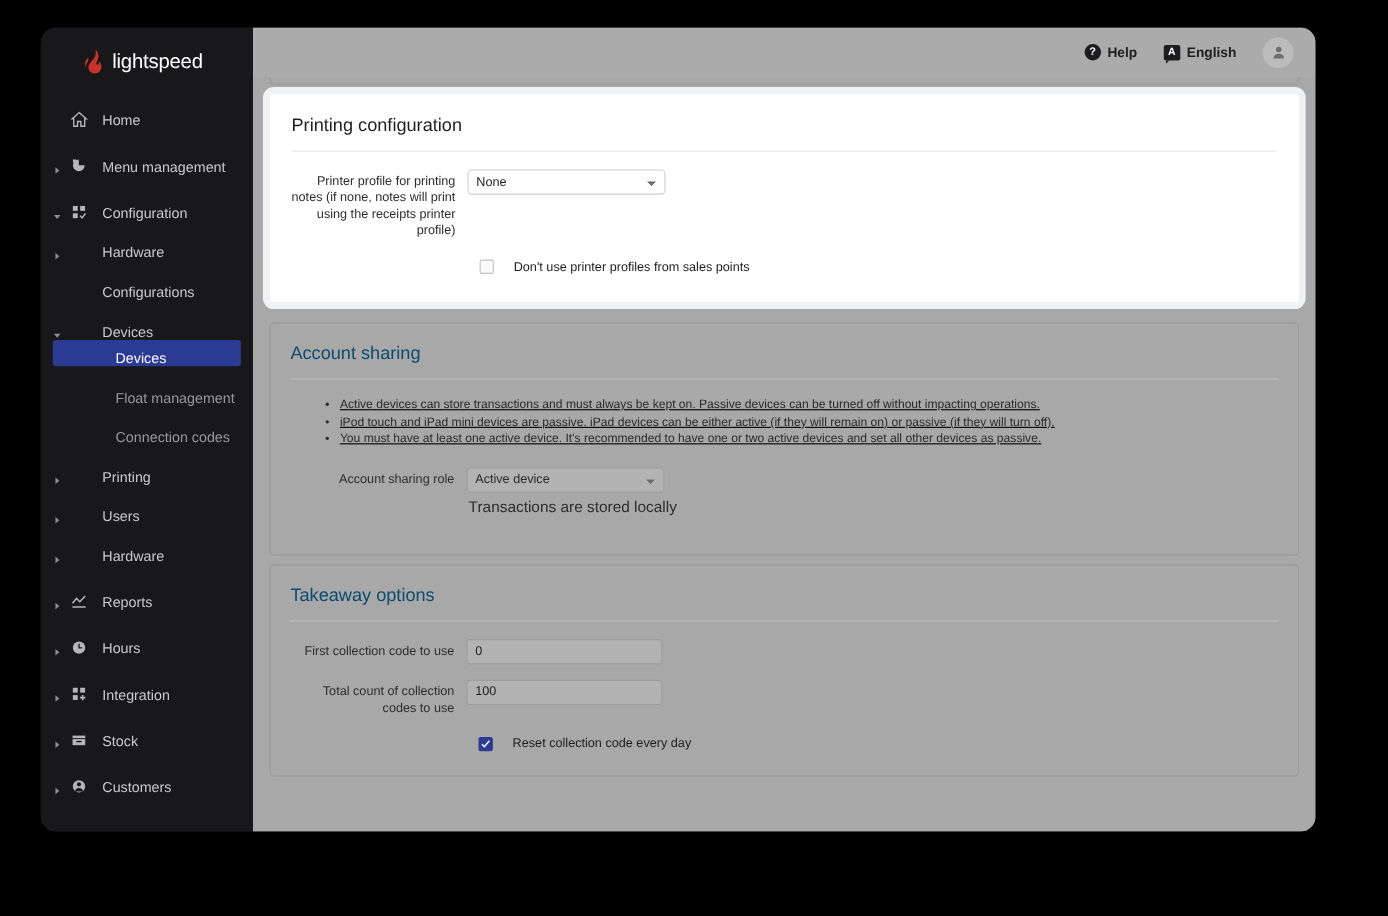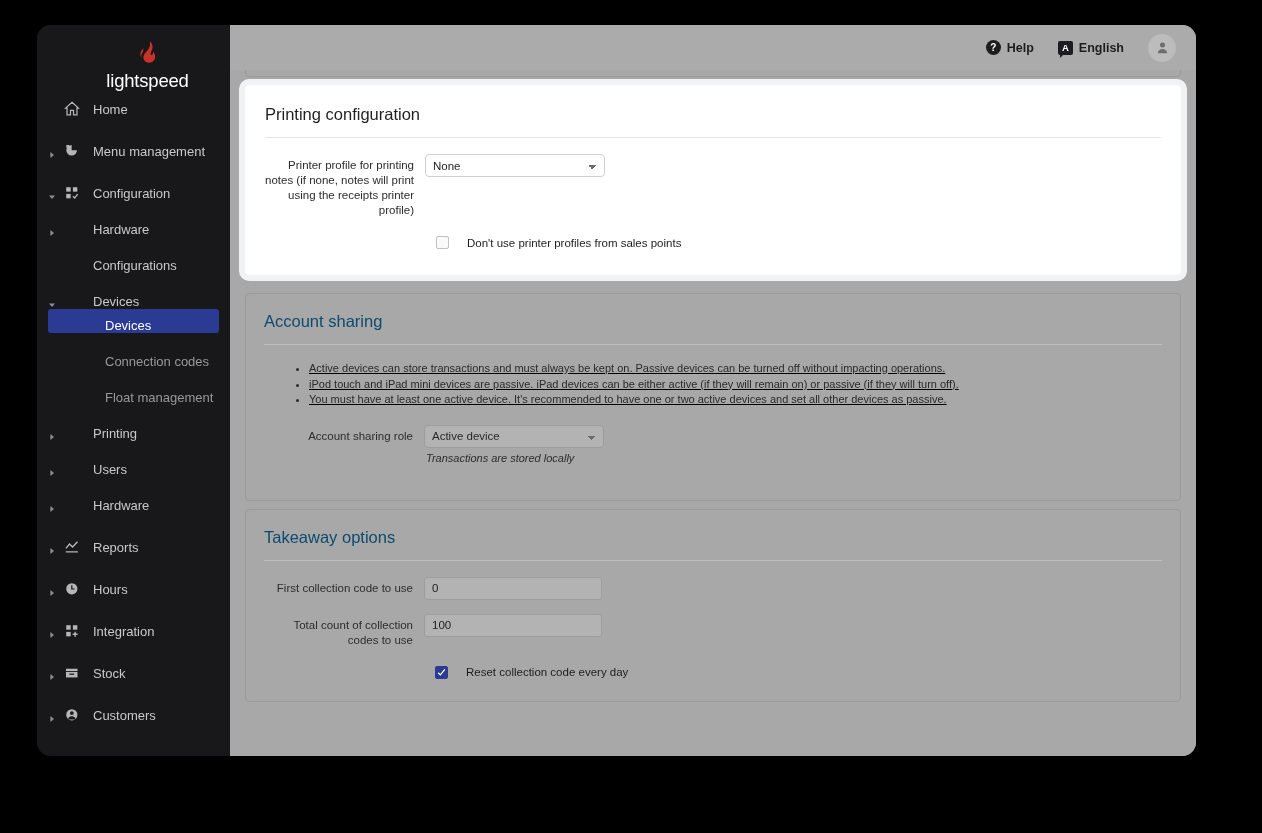--- a/index.html
+++ b/index.html
@@ -28,23 +28,22 @@
     flex: 0 0 193px;
     background: #18181a;
     color: #c9c9cb;
     padding-top: 0;
     position: relative;
     overflow: hidden;
   }
   .logo-row {
     display: flex; align-items: center;
     gap: 7px;
-    padding: 16px 0 0 28px;
+    padding: 16px 0 0 38px;
     height: 46px;
-    flex-direction: column;
   }
   .logo-mark { width: 20px; height: 22px; display:block; }
   .logo-text {
     color: #ffffff;
     font-size: 18.5px;
     letter-spacing: -0.2px;
     font-weight: 400;
   }
 
   .nav { margin-top: 20px; }
@@ -235,22 +234,21 @@
     font-size: 11.5px;
     font-family: "Liberation Sans", sans-serif;
     color: #1d1d1f;
     background: #b3b3b3;
     border: 1px solid #9d9d9d;
     border-radius: 3px;
     padding: 0 7px;
   }
 
   .helper-text {
-    font-size: 11px;
-    font-style: italic;
+    font-size: 14px;
     color: #2d2d2f;
     margin-top: 4px;
     margin-left: 2px;
   }
 
   .check-row {
     display: flex;
     align-items: center;
     margin-left: 171px;
     margin-top: 18px;
@@ -360,25 +358,25 @@
             </svg>
           </span>
           <span class="nav-label">Devices</span>
         </div>
         <div class="nav-item level3 nav-row-sub selected">
           <span class="caret"></span>
           <span class="nav-label">Devices</span>
         </div>
         <div class="nav-item level3 nav-row-sub">
           <span class="caret"></span>
-          <span class="nav-label dim">Connection codes</span>
+          <span class="nav-label dim">Float management</span>
         </div>
         <div class="nav-item level3 nav-row-sub">
           <span class="caret"></span>
-          <span class="nav-label dim">Float management</span>
+          <span class="nav-label dim">Connection codes</span>
         </div>
         <div class="nav-item level2-noicon nav-row-sub">
           <span class="caret">
             <svg width="8" height="8" viewBox="0 0 8 8">
               <path d="M2.4 1 L2.4 7 L6 4 Z" fill="#8e8e92"></path>
             </svg>
           </span>
           <span class="nav-label">Printing</span>
         </div>
         <div class="nav-item level2-noicon nav-row-sub">

